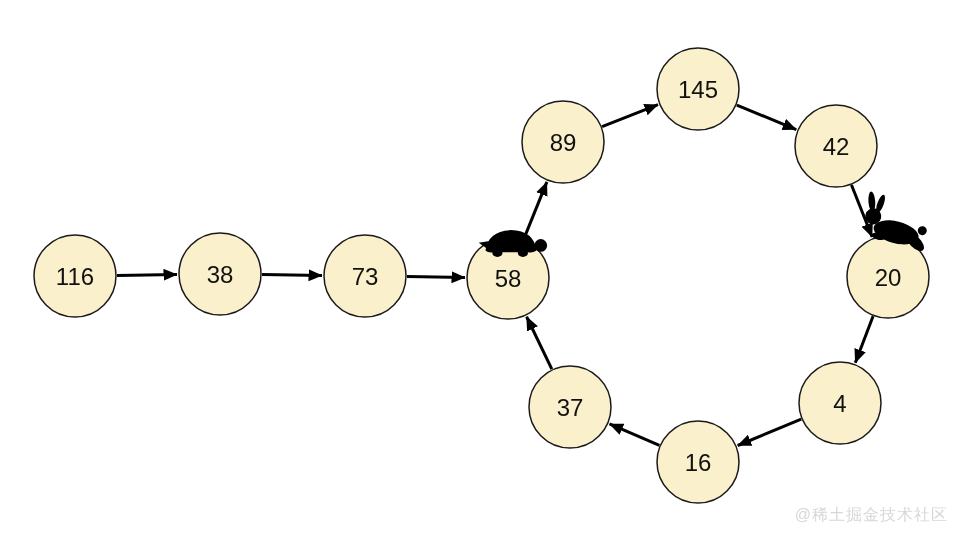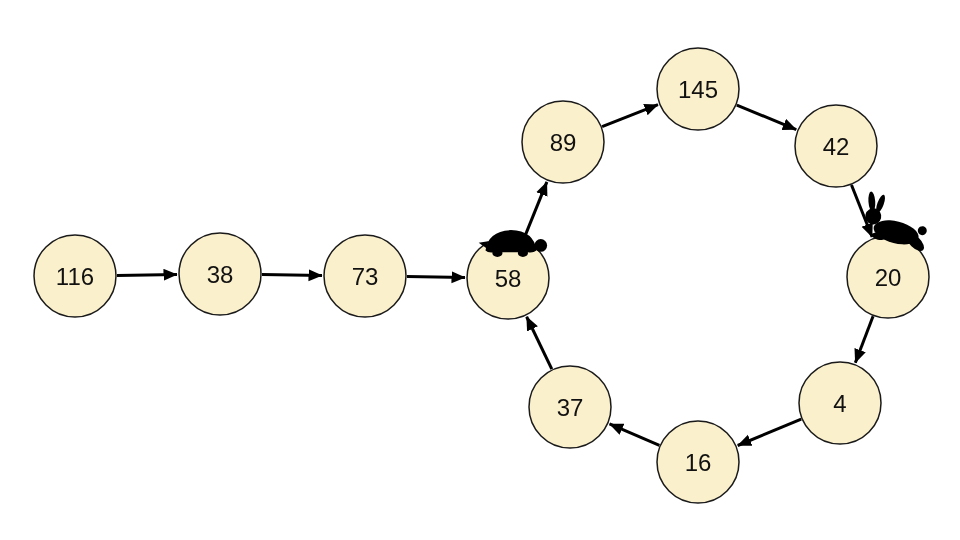--- a/index.html
+++ b/index.html
@@ -112,13 +112,14 @@
       <g transform="translate(891 228) rotate(14) scale(1)">
         <ellipse cx="6" cy="3" rx="23" ry="11" fill="#000"></ellipse>
         <circle cx="-20" cy="-7" r="8" fill="#000"></circle>
         <ellipse cx="-25" cy="-21" rx="3.4" ry="10" fill="#000" transform="rotate(-18 -25 -21)"></ellipse>
         <ellipse cx="-16" cy="-21" rx="3.2" ry="9.5" fill="#000" transform="rotate(6 -16 -21)"></ellipse>
         <ellipse cx="27" cy="8" rx="11" ry="5.5" fill="#000" transform="rotate(30 27 8)"></ellipse>
         <ellipse cx="-10" cy="11" rx="7" ry="3.5" fill="#000"></ellipse>
         <circle cx="31" cy="-5" r="4.5" fill="#000"></circle>
       </g>
     </svg>
+  <div class="watermark">@稀土掘金技术社区</div>
 </div>
 
 </body></html>

